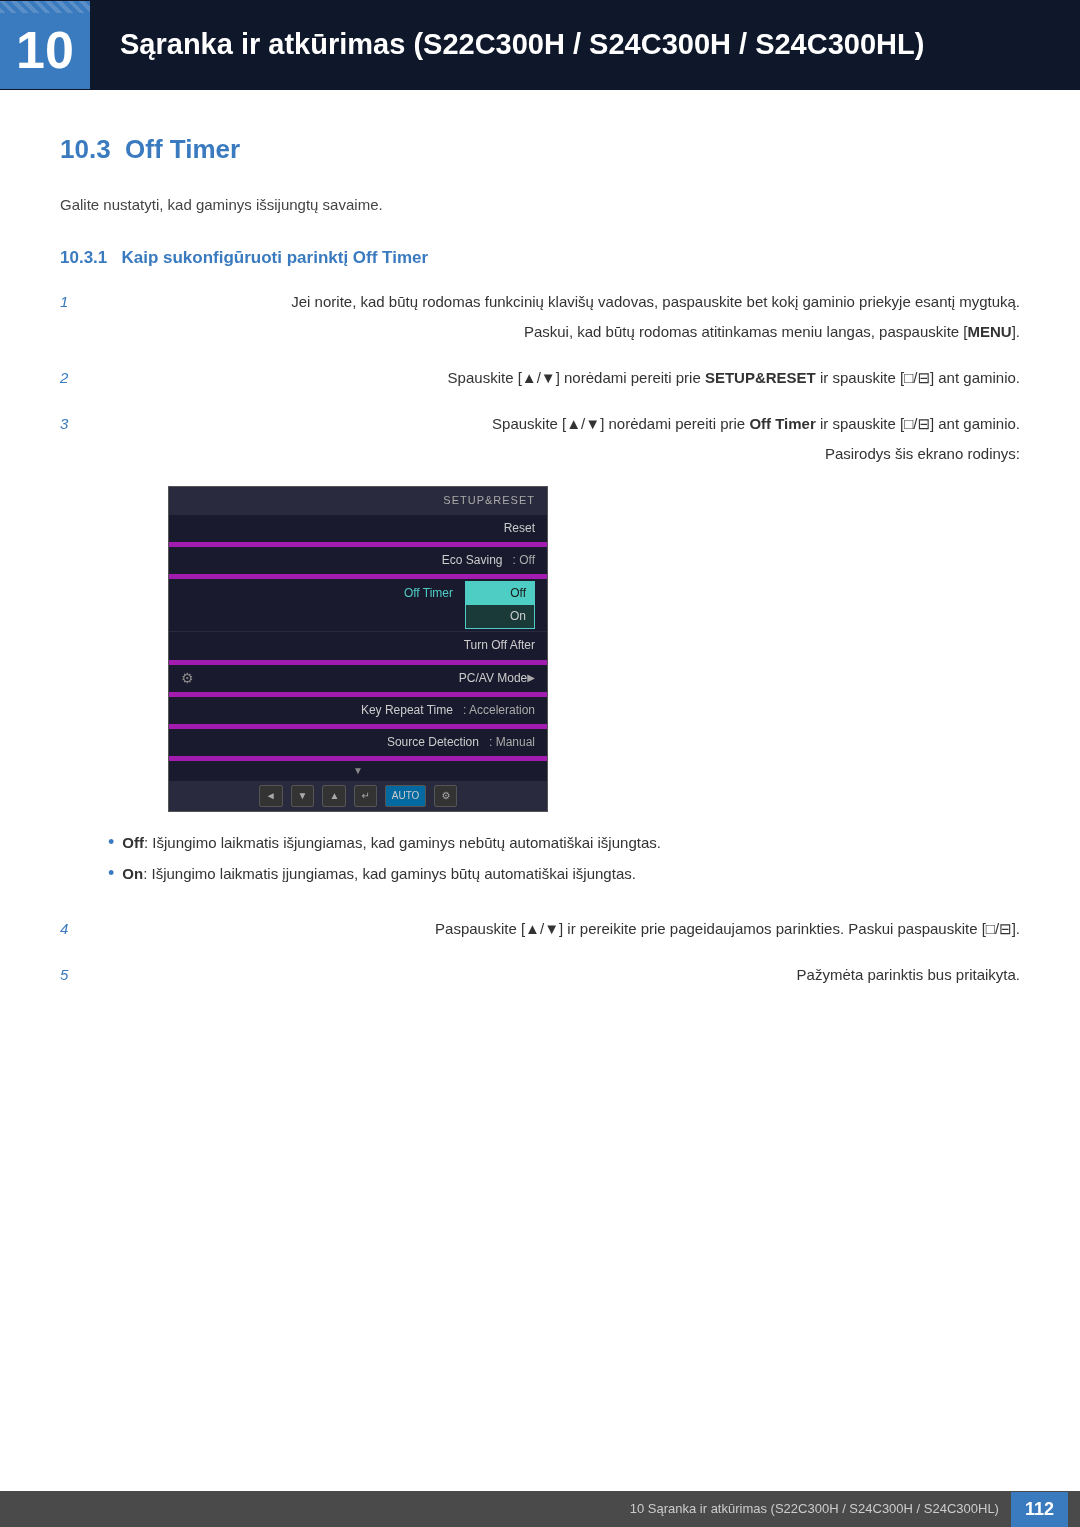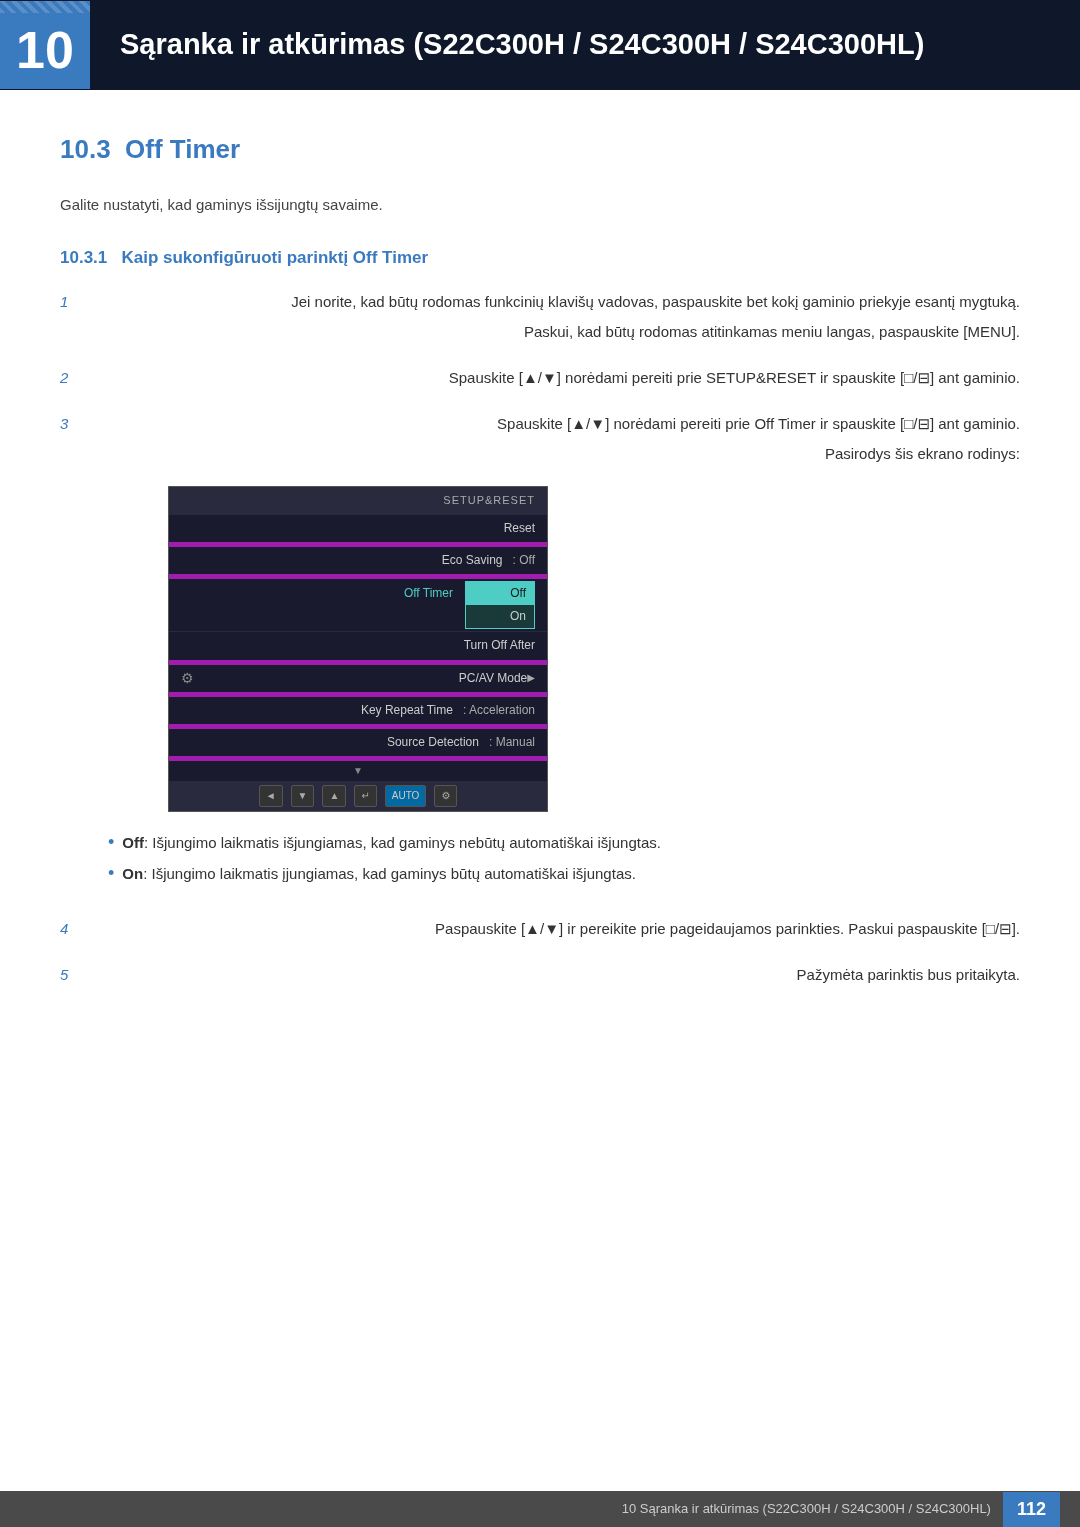--- a/index.html
+++ b/index.html
@@ -116,21 +116,21 @@
       font-size: 15px;
       line-height: 1.6;
       text-align: right;
     }
 
     .step-content p {
       margin-bottom: 6px;
     }
 
     b, strong {
-      font-weight: normal;
+      font-weight: bold;
     }
 
     
     .menu-mockup {
       width: 380px;
       margin: 20px auto 20px 80px;
       background: #1a1a2e;
       border: 1px solid #555;
       font-size: 12px;
       color: #ccc;
@@ -230,21 +230,21 @@
     .footer {
       position: absolute;
       bottom: 0;
       left: 0;
       right: 0;
       background: #4a4a4a;
       height: 36px;
       display: flex;
       align-items: center;
       justify-content: flex-end;
-      padding: 0 20px;
+      padding: 0 12px;
     }
 
     .footer-text {
       color: #ccc;
       font-size: 13px;
       margin-right: 12px;
     }
 
     .footer-page {
       background: #3a7abf;

